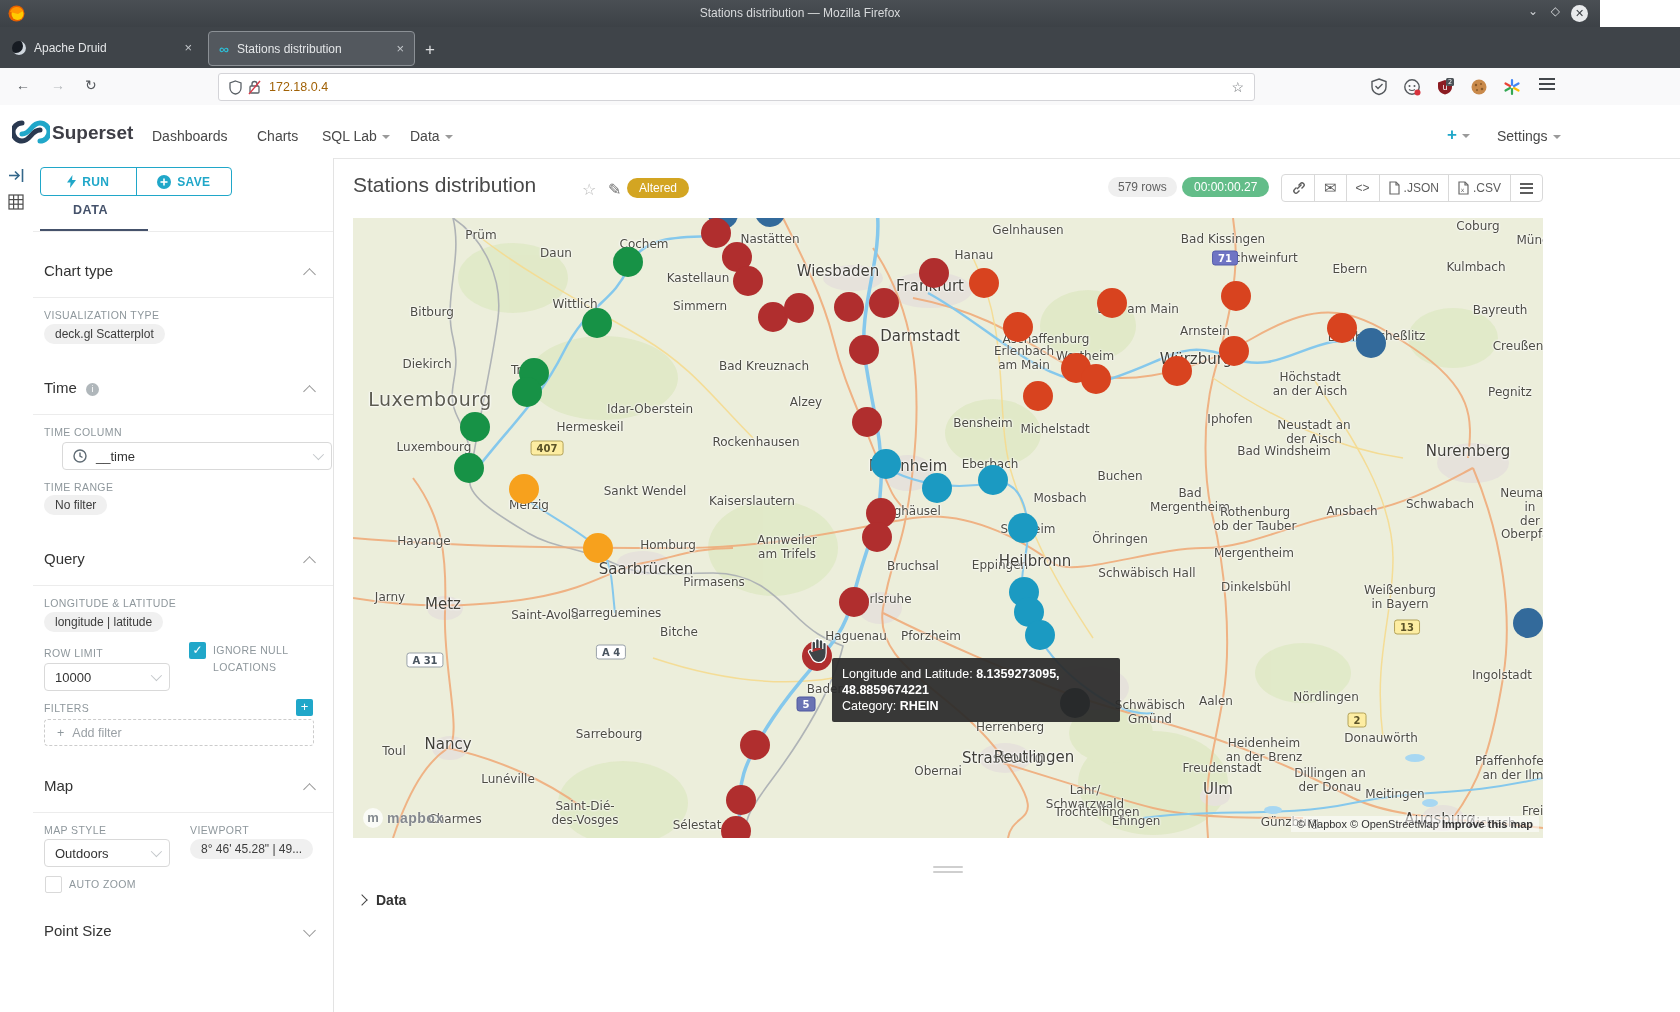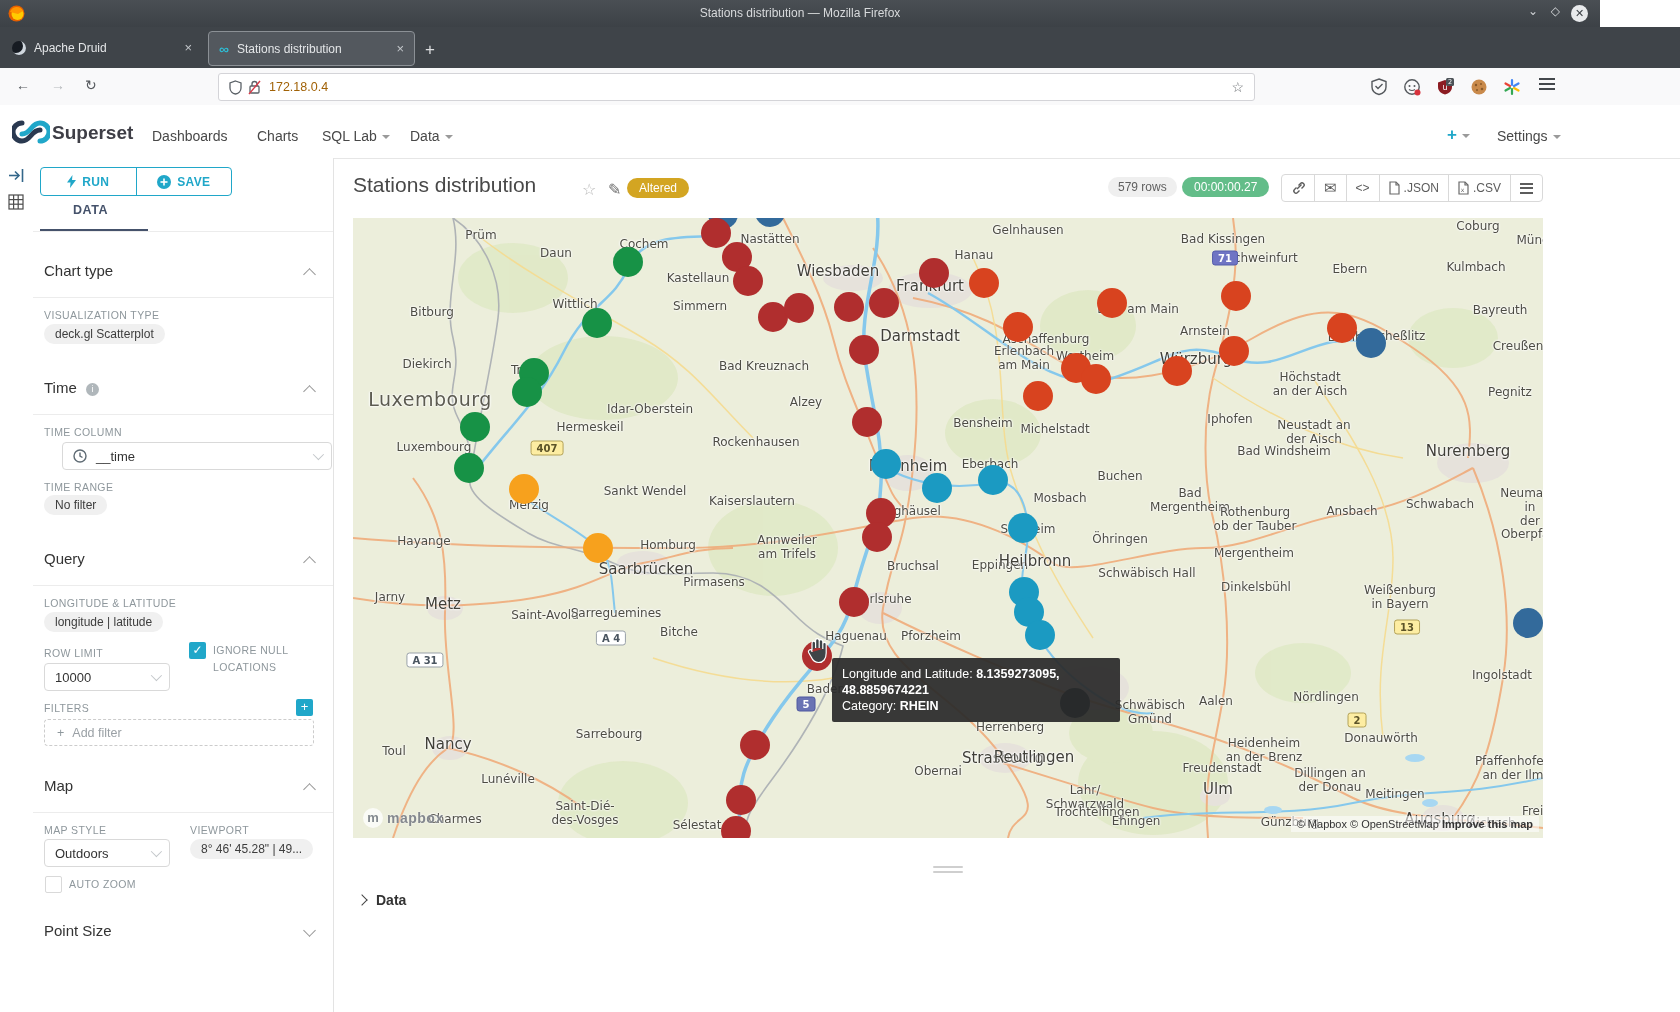--- a/index.html
+++ b/index.html
@@ -524,21 +524,21 @@
         <div class="mlabel" style="left: 997px; top: 52px;">Ebern</div>
         <div class="mlabel" style="left: 1045px; top: 119px;">Scheßlitz</div>
         <div class="mlabel" style="left: 1125px; top: 9px;">Coburg</div>
         <div class="mlabel" style="left: 1197px; top: 23px;">Münchberg</div>
         <div class="mlabel" style="left: 1123px; top: 50px;">Kulmbach</div>
         <div class="mlabel" style="left: 1147px; top: 93px;">Bayreuth</div>
         <div class="mlabel" style="left: 1165px; top: 129px;">Creußen</div>
         <div class="mlabel" style="left: 1157px; top: 175px;">Pegnitz</div>
         <div class="mlabel" style="left: 1002px; top: 120px;">Bamberg</div>
         <div class="shield sh-yellow" style="left: 194px; top: 230px;">407</div>
-        <div class="shield sh-white" style="left: 258px; top: 420px;">A 4</div>
+        <div class="shield sh-white" style="left: 258px; top: 434px;">A 4</div>
         <div class="shield sh-white" style="left: 72px; top: 442px;">A 31</div>
         <div class="shield sh-blue" style="left: 453px; top: 486px;">5</div>
         <div class="shield sh-purple" style="left: 872px; top: 40px;">71</div>
         <div class="shield sh-yellow" style="left: 1054px; top: 409px;">13</div>
         <div class="shield sh-yellow" style="left: 1004px; top: 502px;">2</div>
         <div class="dot" style="background: rgb(51, 106, 155); left: 370px; top: -4px;"></div>
         <div class="dot" style="background: rgb(51, 106, 155); left: 417px; top: -6px;"></div>
         <div class="dot" style="background: rgb(176, 46, 46); left: 363px; top: 15px;"></div>
         <div class="dot" style="background: rgb(176, 46, 46); left: 384px; top: 39px;"></div>
         <div class="dot" style="background: rgb(176, 46, 46); left: 395px; top: 63px;"></div>

